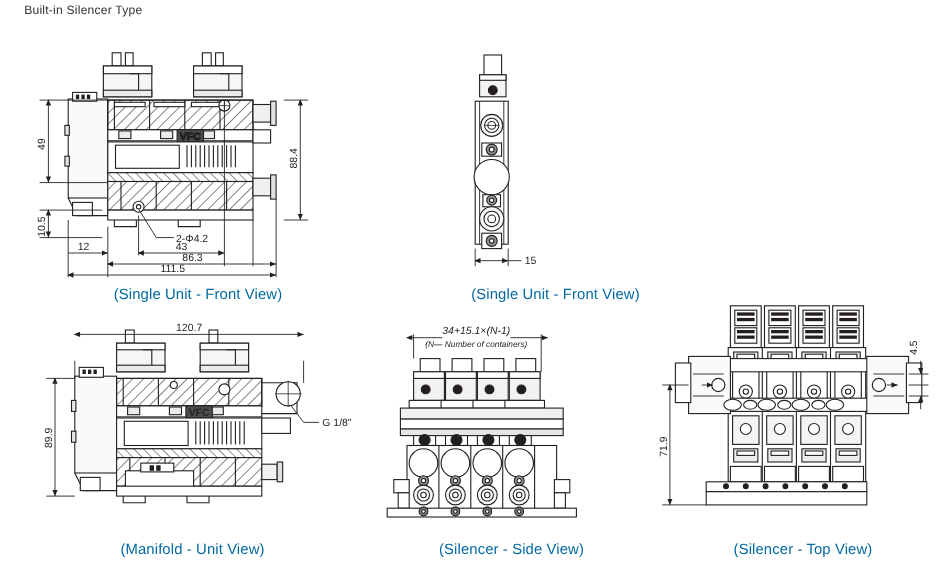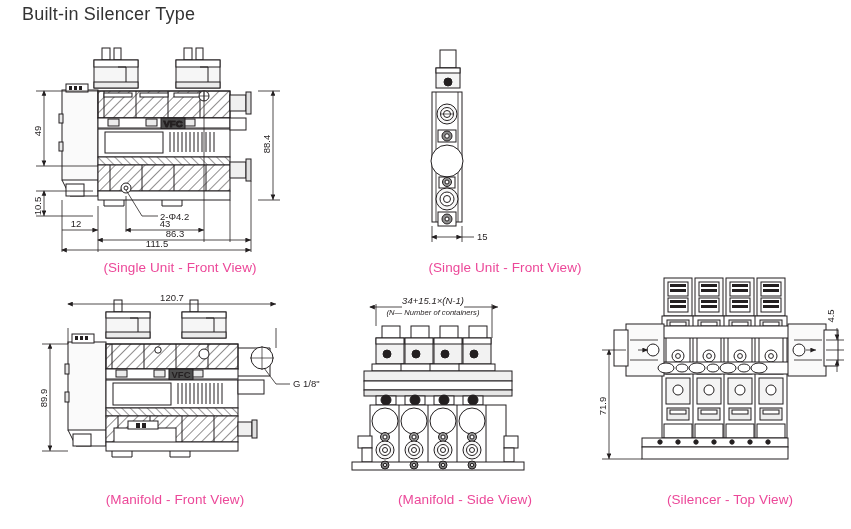--- a/index.html
+++ b/index.html
@@ -3,25 +3,25 @@
 <meta charset="utf-8">
 <style>
   html,body{margin:0;padding:0;background:#ffffff;}
   body{
     width:851px;height:529px;position:relative;overflow:hidden;
     font-family:"Liberation Sans","DejaVu Sans",sans-serif;
     color:#231f20;
   }
   .page-title{
     position:absolute;left:22px;top:4px;
-    font-size:18px;letter-spacing:.2px;color:#333;
+    font-size:11px;letter-spacing:.2px;color:#333;
   }
   .view{position:absolute;}
   .caption{
-    position:absolute;text-align:center;font-size:13.5px;color:#ec4899;
+    position:absolute;text-align:center;font-size:13.5px;color:#0369a1;
     white-space:nowrap;letter-spacing:.1px;
   }
   svg{display:block;overflow:visible;}
   .dim-txt{font-family:"Liberation Sans","DejaVu Sans",sans-serif;font-size:9.5px;fill:#231f20;}
   .dim-txt-sm{font-family:"Liberation Sans","DejaVu Sans",sans-serif;font-size:7.6px;fill:#231f20;}
   .lbl-txt{font-family:"Liberation Sans","DejaVu Sans",sans-serif;font-size:9.5px;fill:#231f20;font-weight:bold;}
 </style>
 </head>
 <body>
 
@@ -315,21 +315,21 @@
       <path d="M24 56 L50 56"></path>
       <path d="M24 163 L50 163"></path>
       <line x1="50" y1="16" x2="258" y2="16" marker-start="url(#arrL)" marker-end="url(#arrR)"></line>
       <line x1="32" y1="56" x2="32" y2="163" marker-start="url(#arrL)" marker-end="url(#arrR)"></line>
     </g>
     <text class="dim-txt" x="154" y="13" text-anchor="middle" stroke="none">120.7</text>
     <text class="dim-txt" transform="translate(29,110) rotate(-90)" text-anchor="middle" stroke="none">89.9</text>
   </g>
 </svg>
 </div>
-<div class="caption" style="left:55px;top:492px;width:240px;">(Manifold - Front View)</div>
+<div class="caption" style="left:55px;top:492px;width:240px;">(Manifold - Unit View)</div>
 
 <div class="view" style="left:352px;top:290px;font-style:italic;">
 <svg width="230" height="198" viewBox="0 0 230 198">
   <g stroke="#231f20" fill="none" stroke-width="1">
 
     <g stroke-width="0.8">
       <path d="M24 14 L24 36"></path>
       <path d="M140 14 L140 48"></path>
       <line x1="18" y1="17" x2="50" y2="17" marker-start="url(#arrL)"></line>
       <line x1="112" y1="17" x2="146" y2="17" marker-end="url(#arrR)"></line>
@@ -433,21 +433,21 @@
       <circle cx="62" cy="175" r="4" fill="#7a7a7a"></circle>
           <circle cx="62" cy="175" r="1.6" fill="#ffffff"></circle>
       <circle cx="91" cy="175" r="4" fill="#7a7a7a"></circle>
           <circle cx="91" cy="175" r="1.6" fill="#ffffff"></circle>
       <circle cx="120" cy="175" r="4" fill="#7a7a7a"></circle>
           <circle cx="120" cy="175" r="1.6" fill="#ffffff"></circle>
     </g>
   </g>
 </svg>
 </div>
-<div class="caption" style="left:345px;top:492px;width:240px;">(Manifold - Side View)</div>
+<div class="caption" style="left:345px;top:492px;width:240px;">(Silencer - Side View)</div>
 
 <div class="view" style="left:596px;top:278px;">
 <svg width="252" height="212" viewBox="0 0 252 212">
   <g stroke="#231f20" fill="none" stroke-width="1">
 
     <g>
       <g>
         <rect x="68" y="0" width="28" height="38" fill="#fbfbfb"></rect>
         <rect x="72" y="4" width="20" height="14" fill="#ffffff"></rect>
         <rect x="74" y="6" width="16" height="3" fill="#231f20" stroke="none"></rect>

